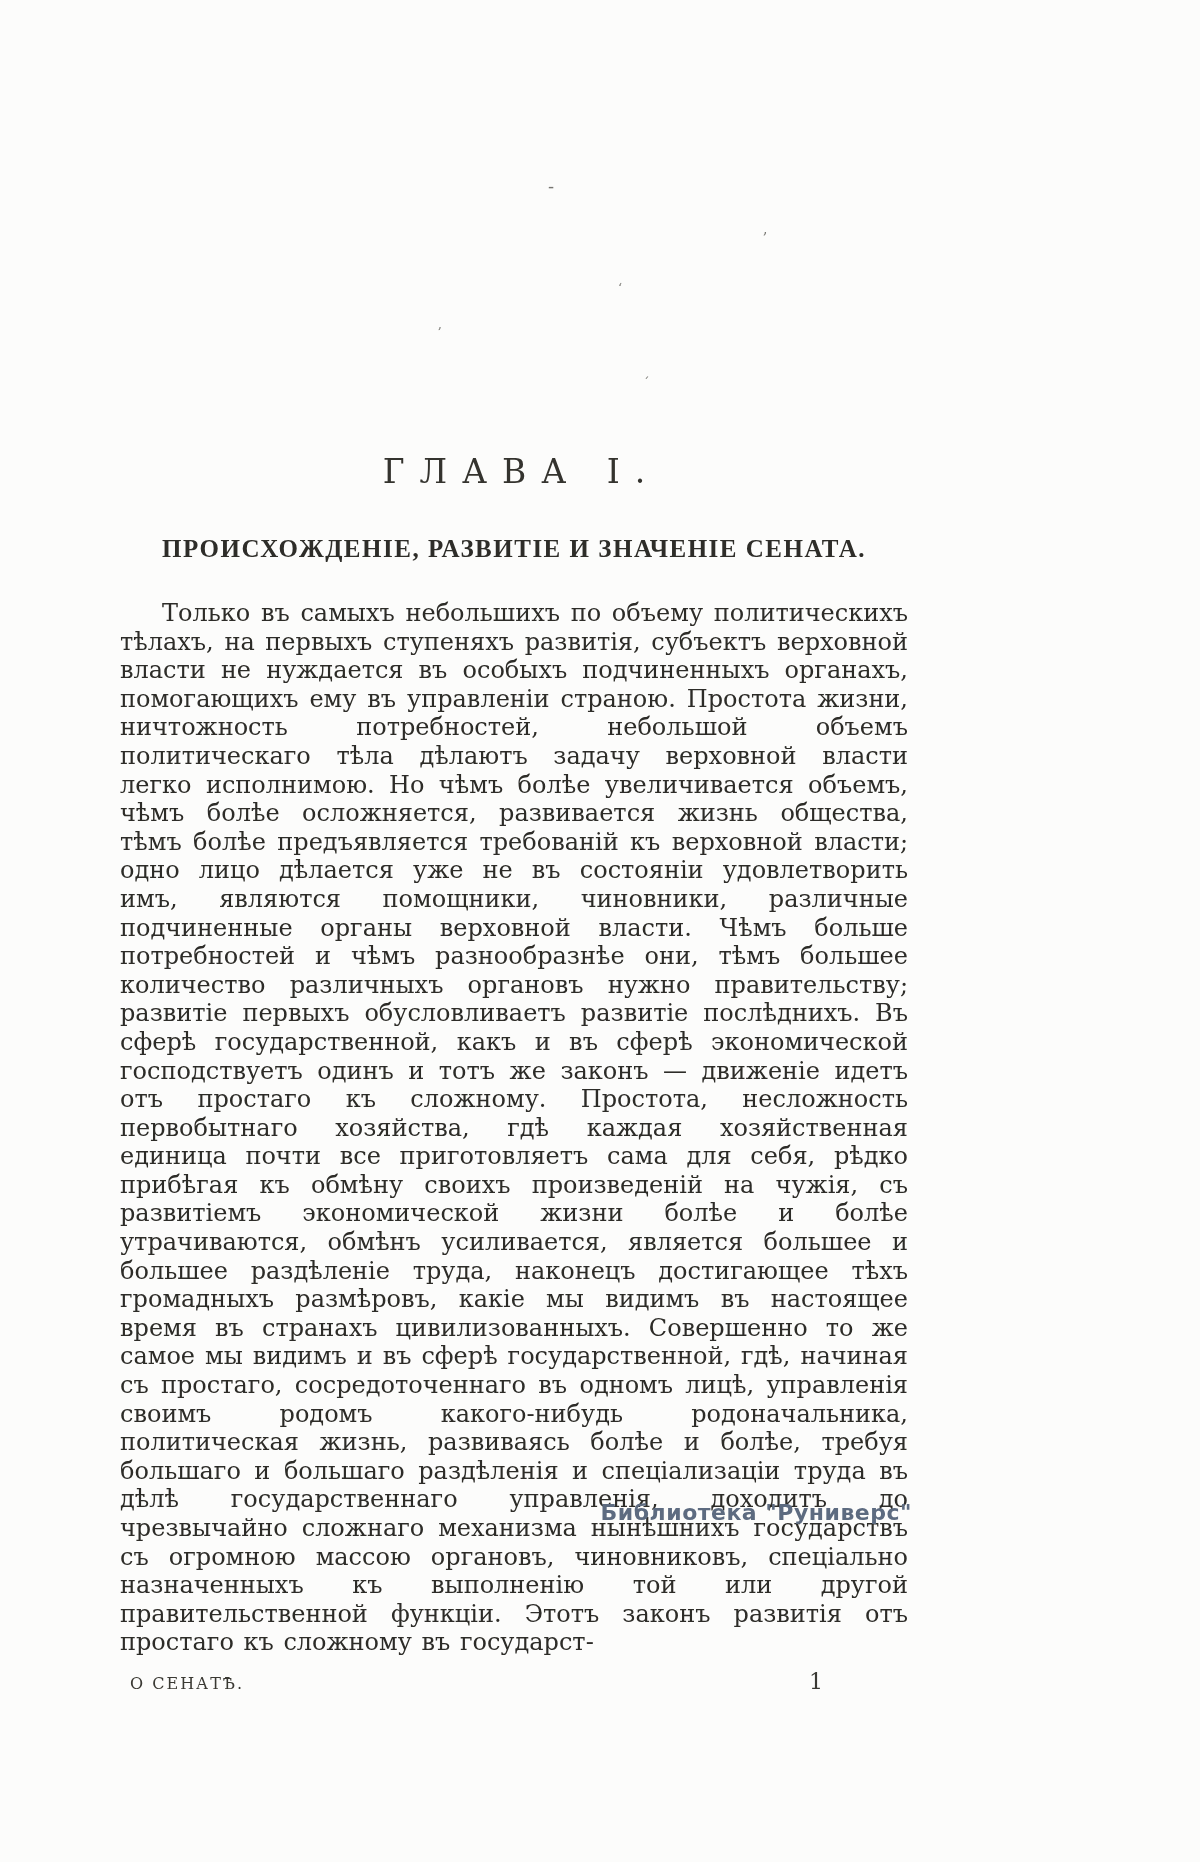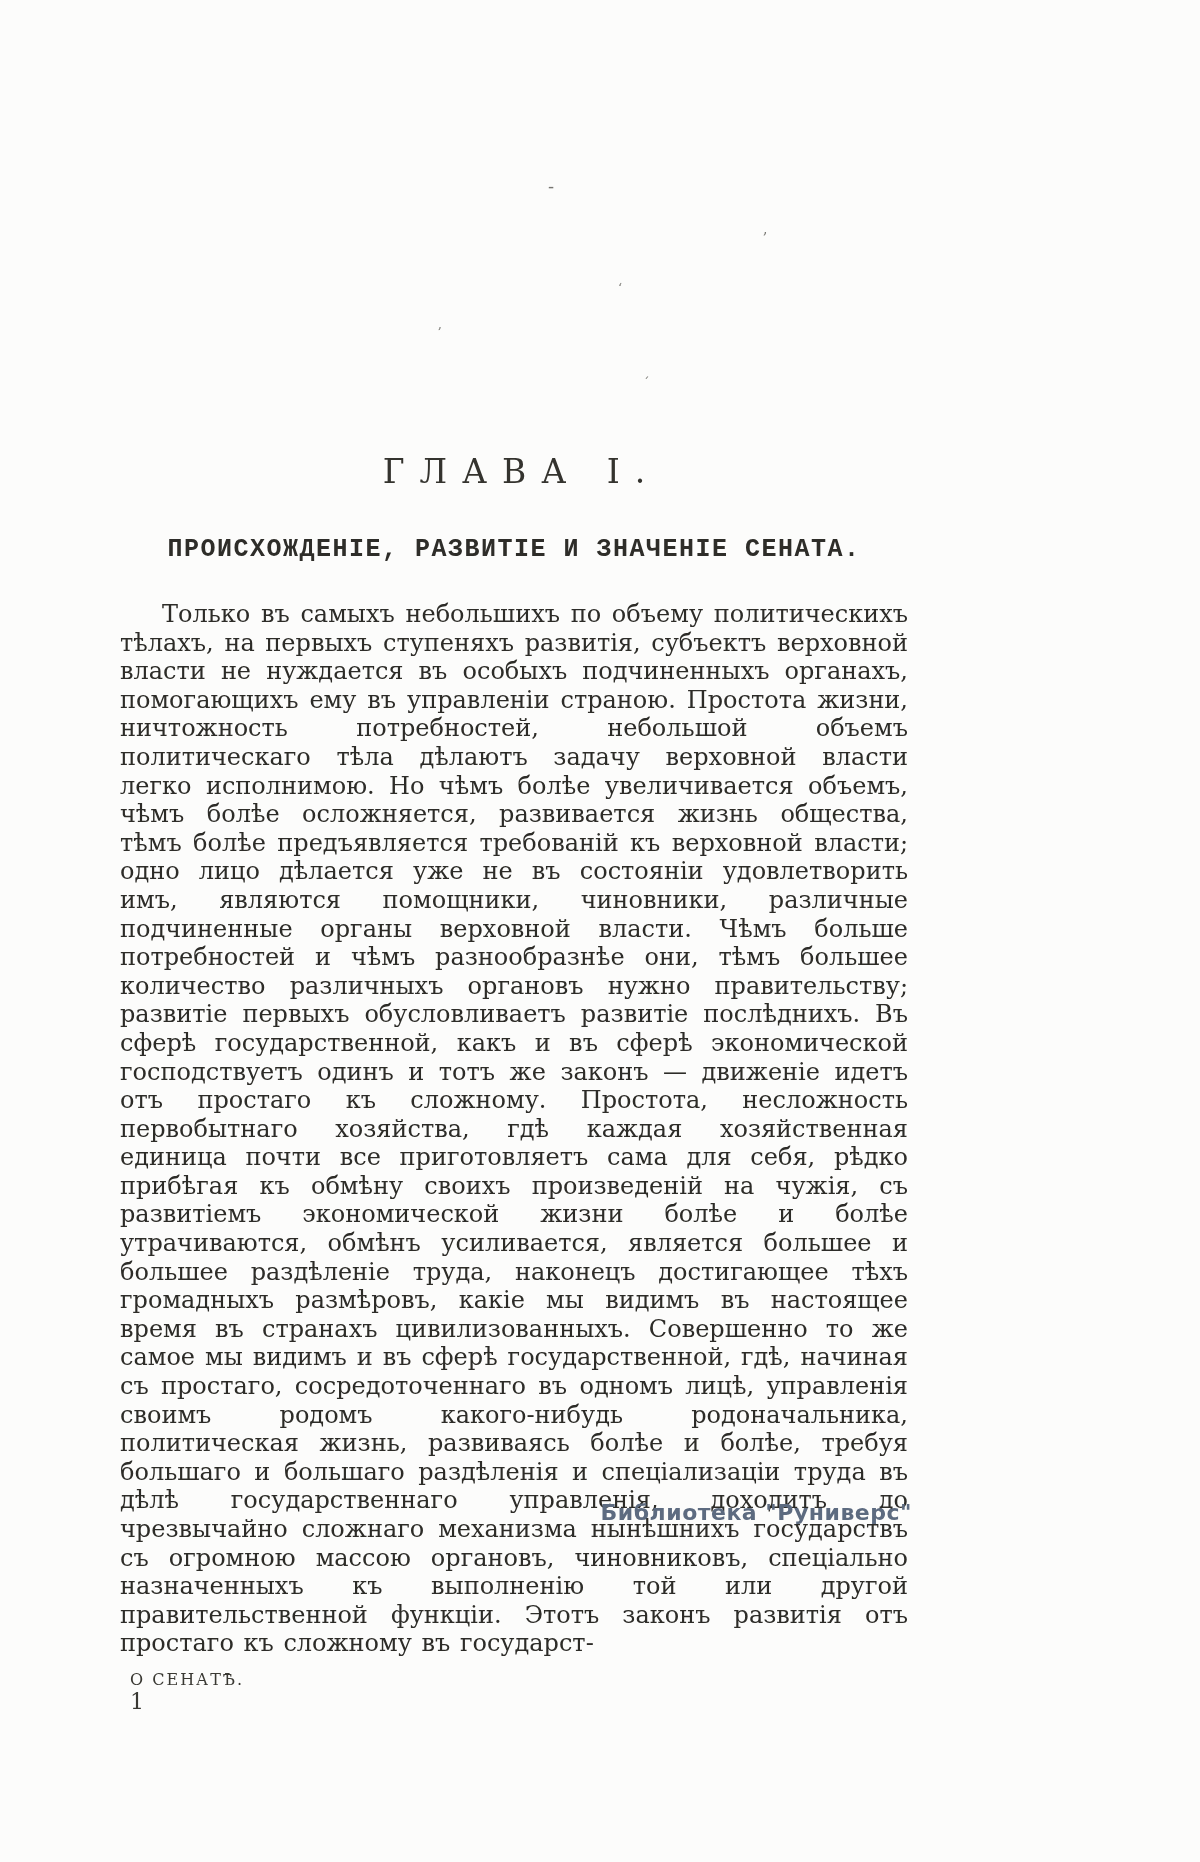--- a/index.html
+++ b/index.html
@@ -27,43 +27,42 @@
     text-align: center;
     font-weight: normal;
     font-size: 33px;
     letter-spacing: 15px;
     text-indent: 15px; 
     color: #34332e;
   }
   .section-title {
     margin: 44px 0 0 0;
     text-align: center;
-    font-family: Liberation Mono, monospace;
+    font-family: Liberation Serif, serif;
     font-weight: bold;
     font-size: 25px;
     letter-spacing: 1.5px;
     color: #2e2d29;
   }
   .body-text {
     margin: 36px 0 0 0;
     font-size: 24px;
     line-height: 28.6px;
     text-align: justify;
     text-indent: 42px;
     word-spacing: 2px;
     color: #2d2c28;
   }
   .footer-line {
     margin-top: 12px;
     display: flex;
-    justify-content: center;
+    justify-content: space-between;
     align-items: baseline;
     padding-left: 10px;
     padding-right: 85px;
-    flex-direction: column;
   }
   .running-title {
     font-size: 16px;
     letter-spacing: 2px;
     color: #3a3933;
   }
   .page-number {
     font-size: 22px;
     color: #3a3933;
   }

